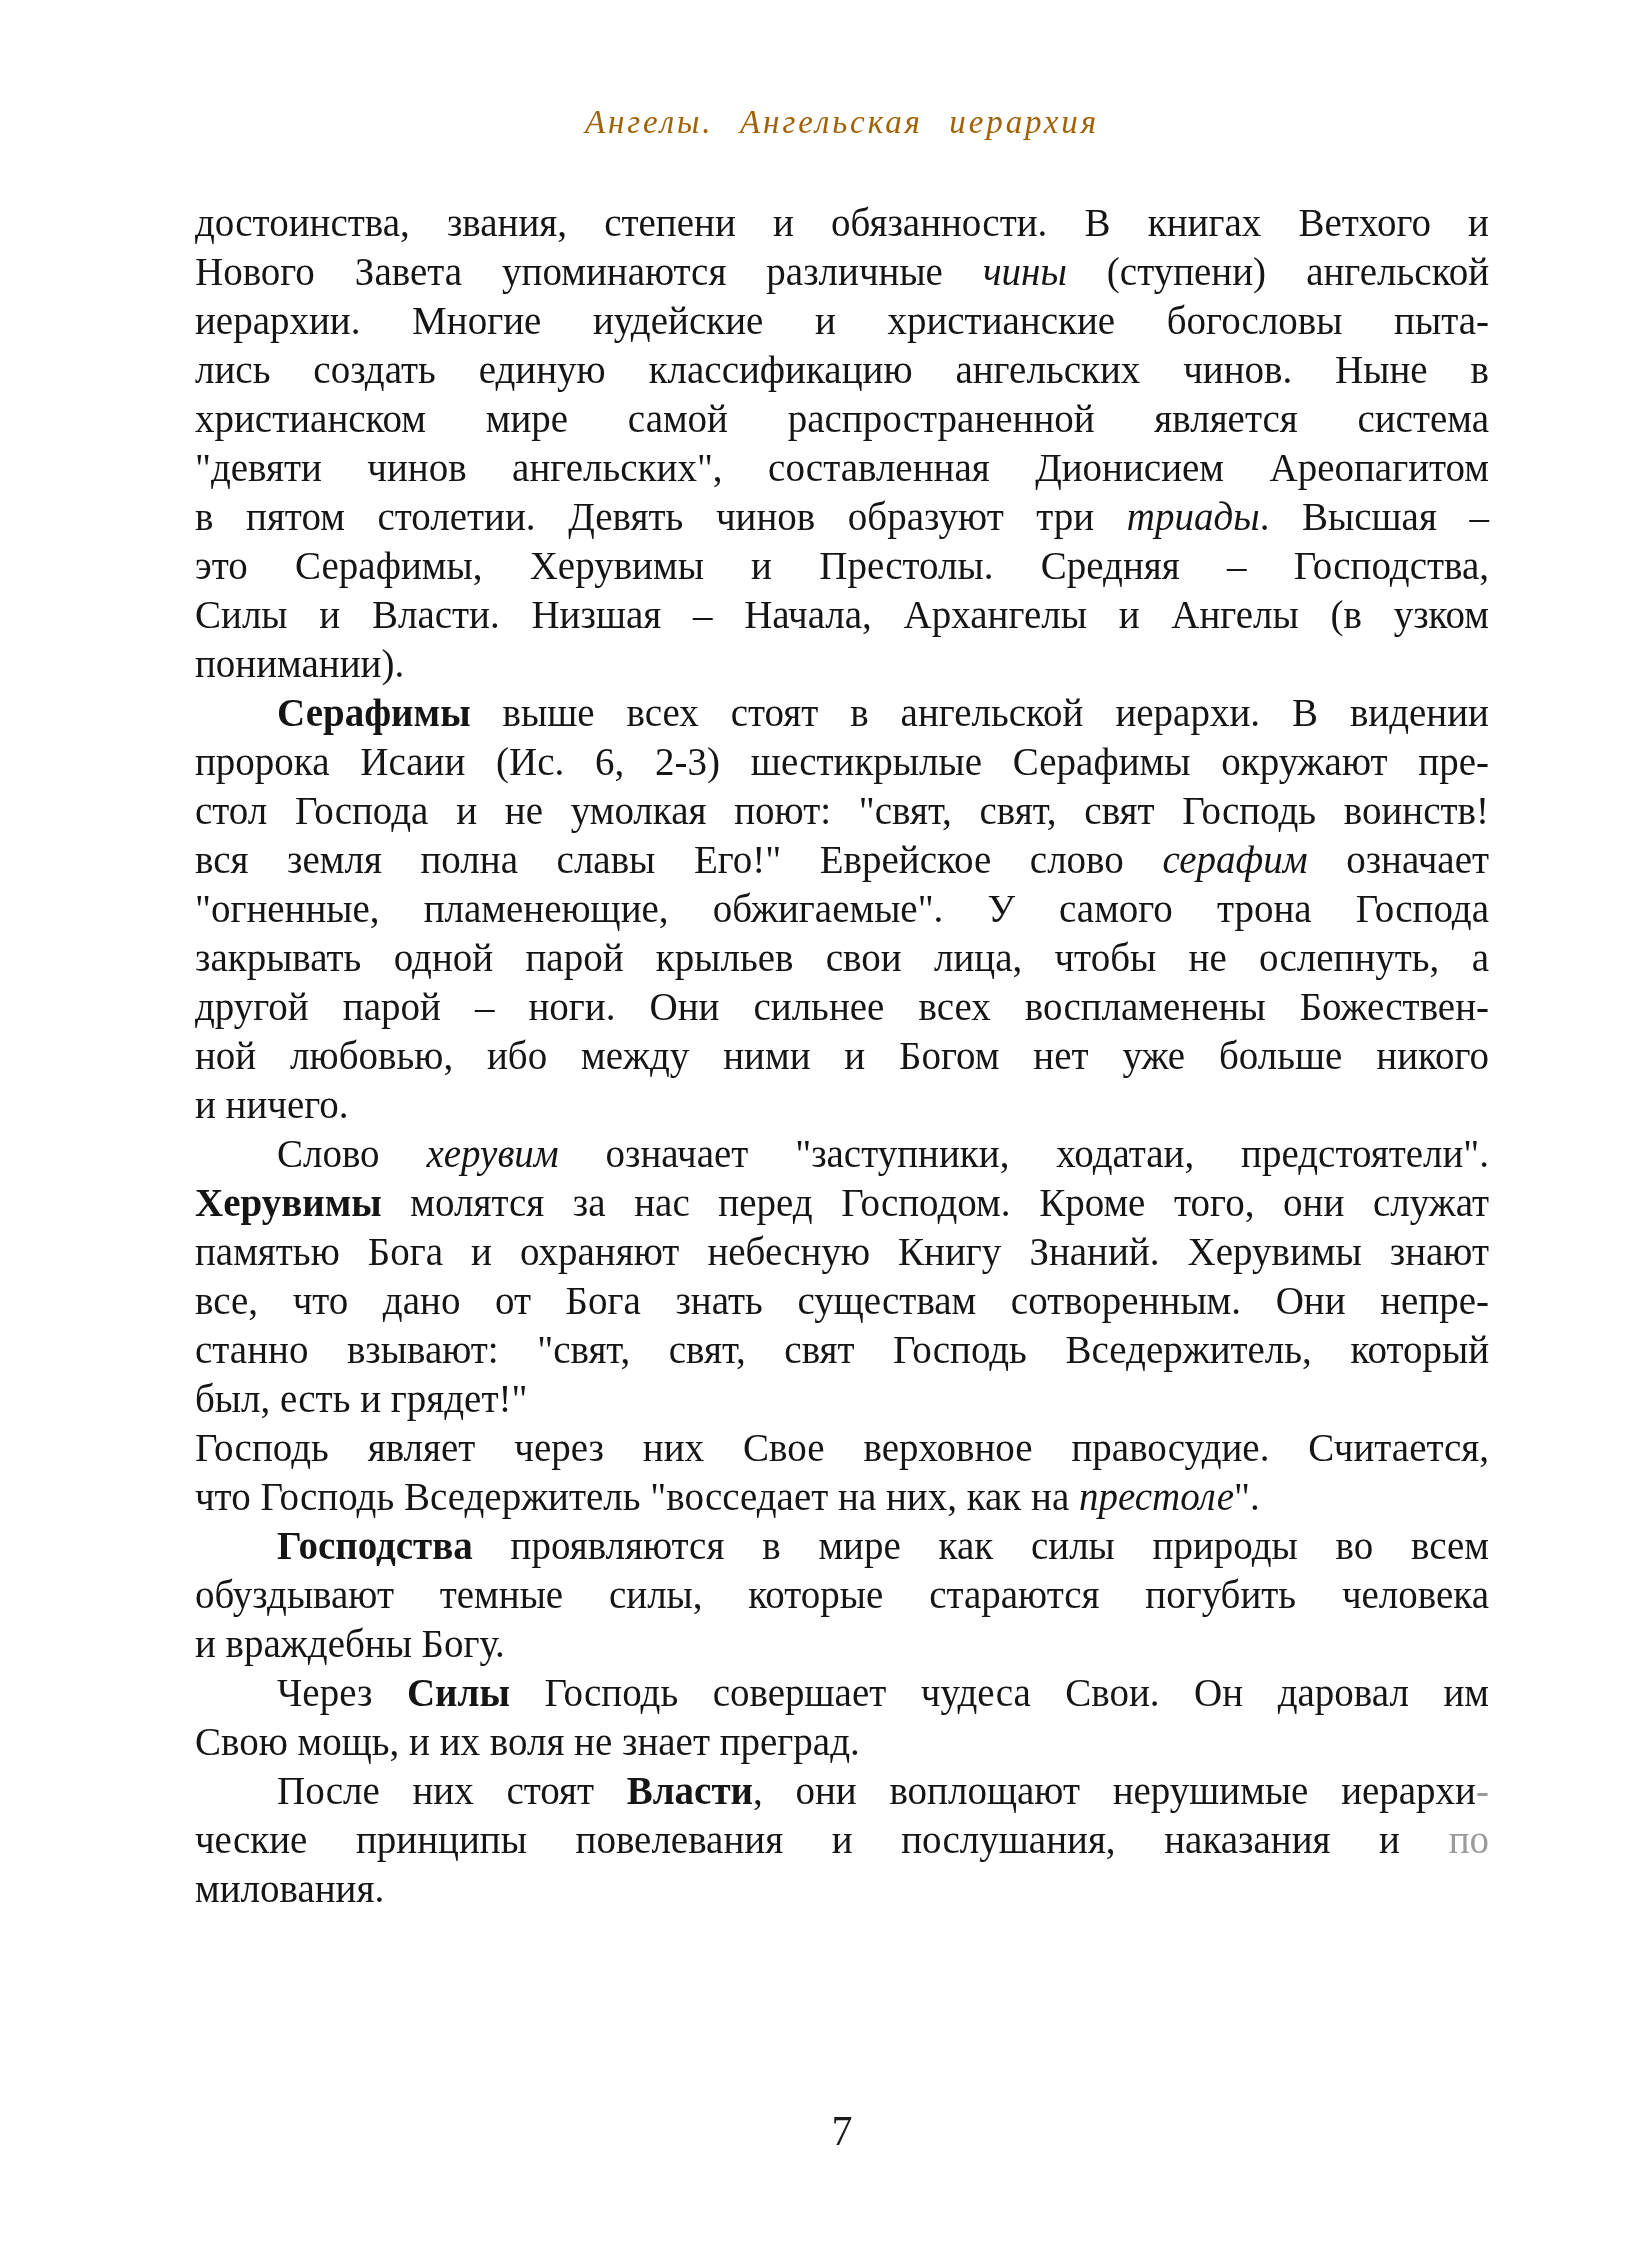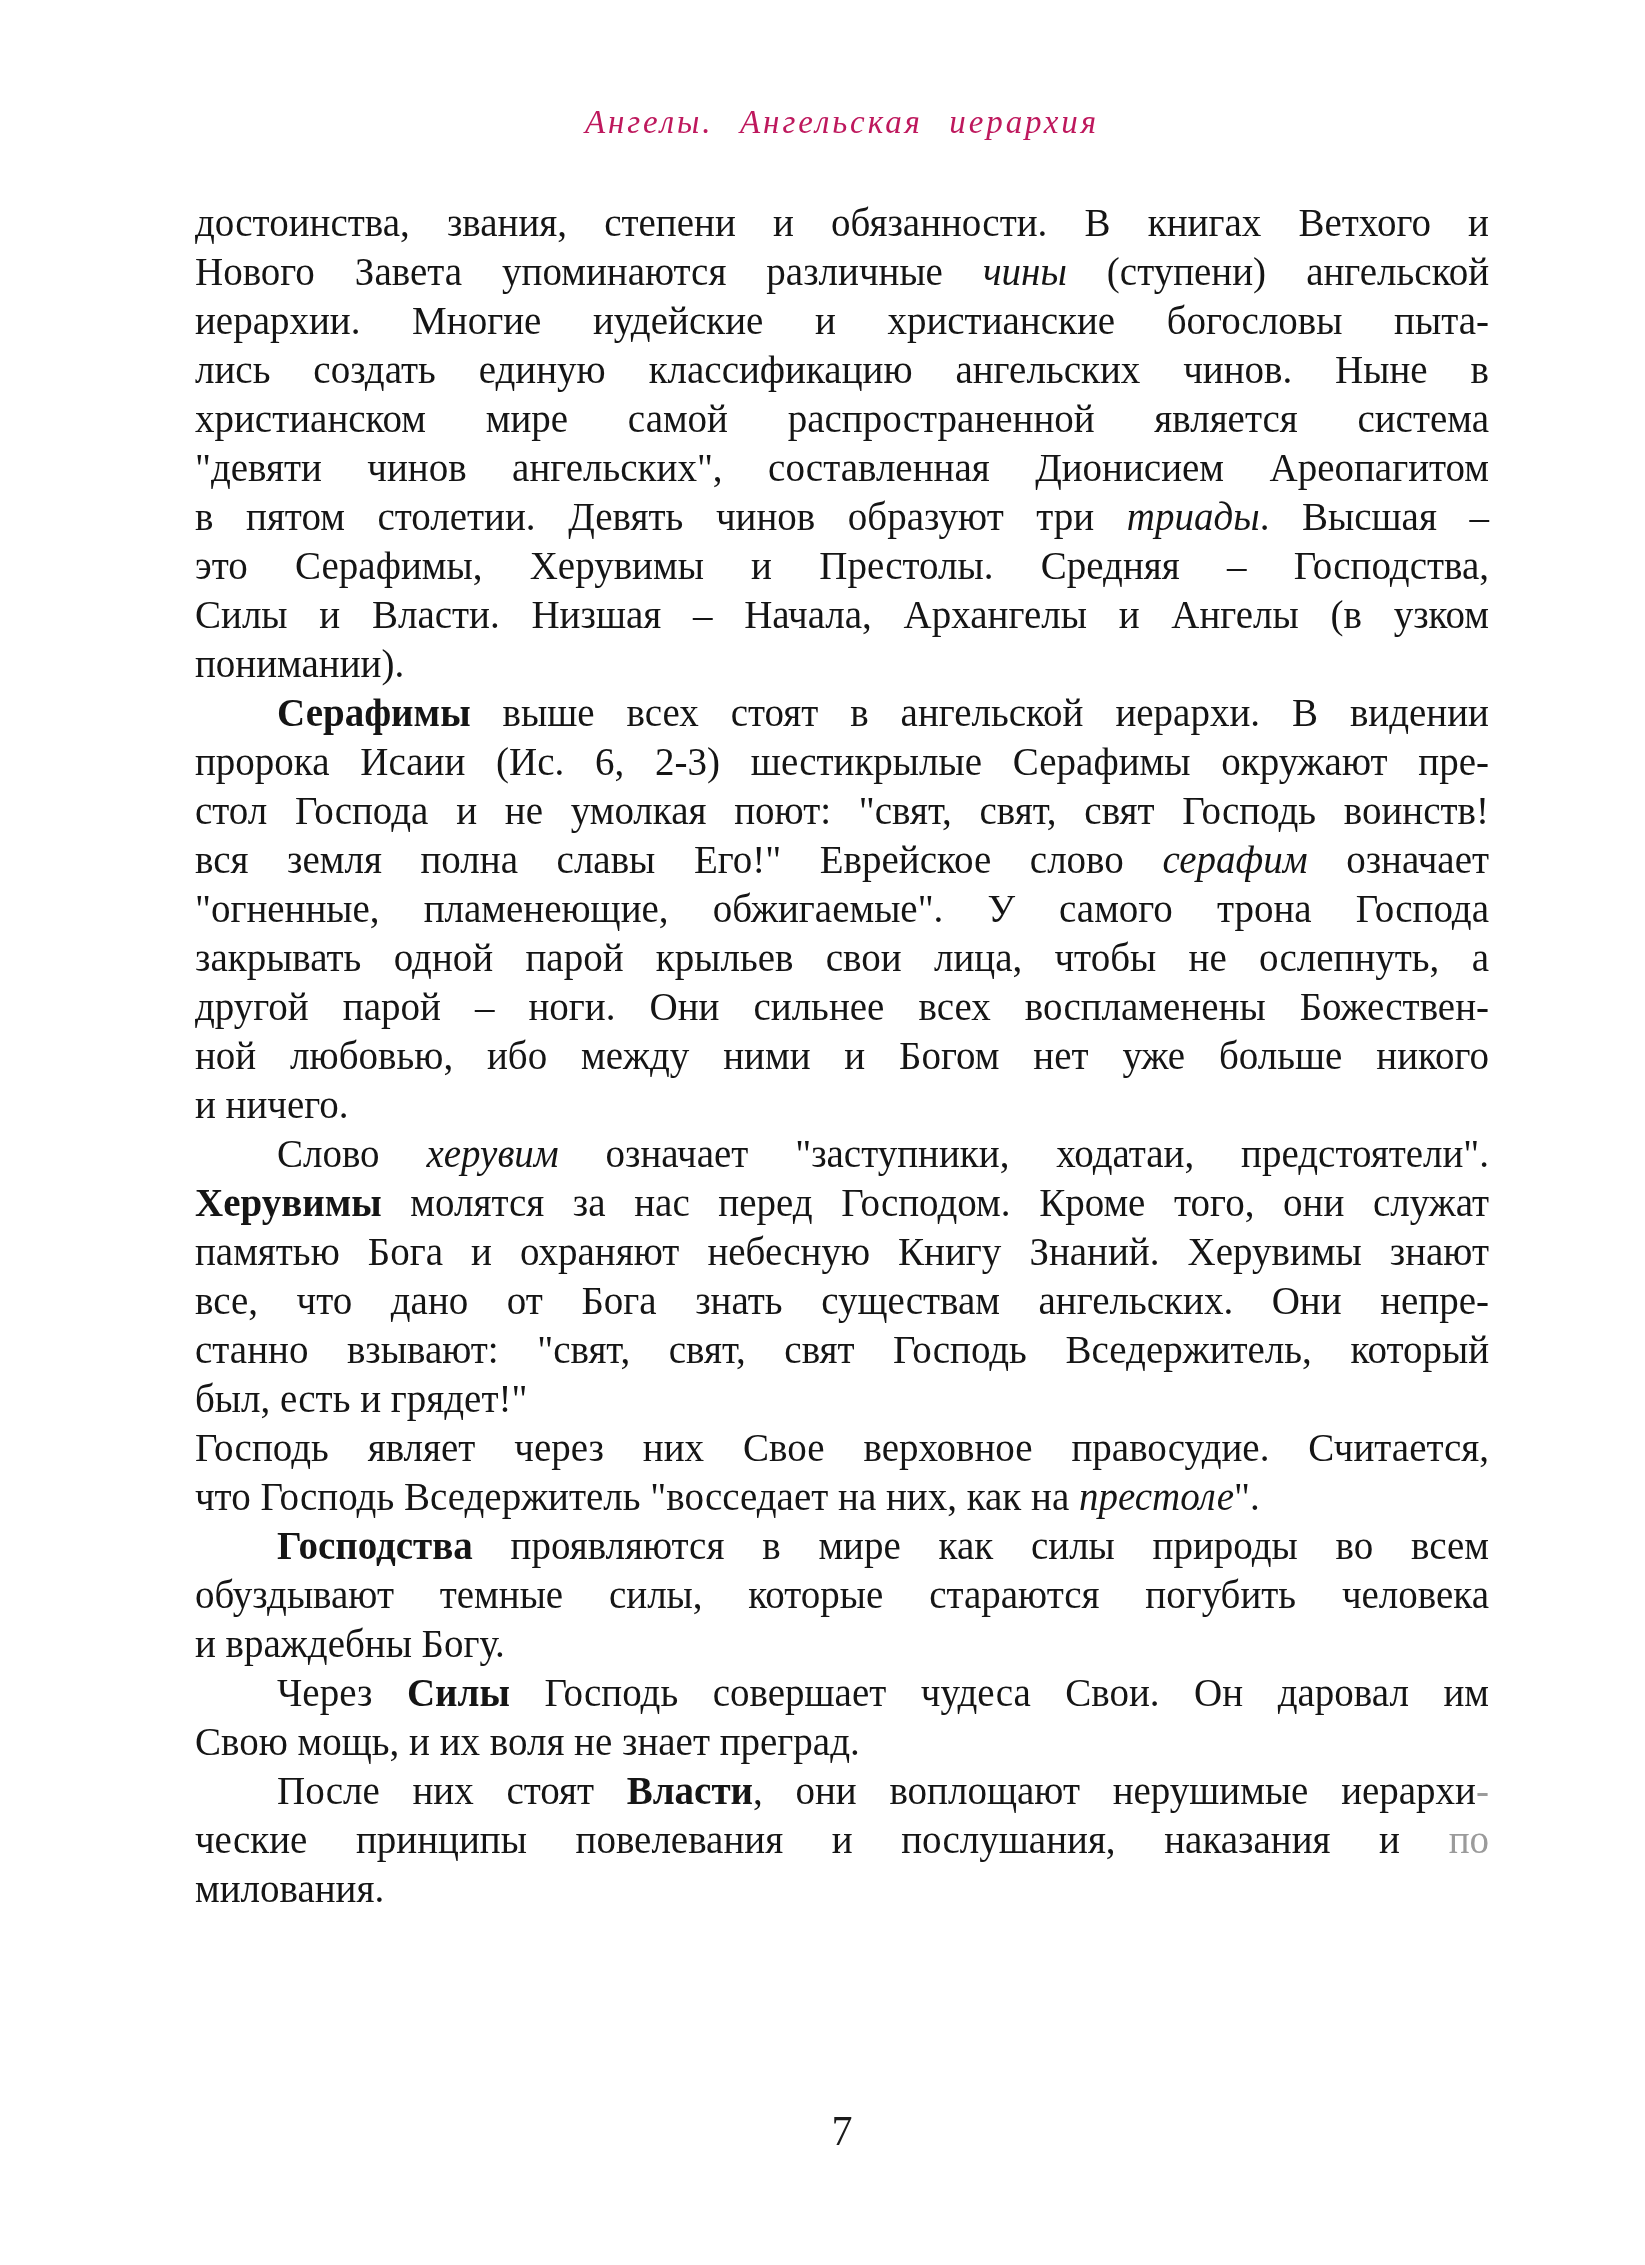--- a/index.html
+++ b/index.html
@@ -15,21 +15,21 @@
   .running-header {
     position: absolute;
     top: 104px;
     left: 195px;
     width: 1294px;
     text-align: center;
     font-style: italic;
     font-size: 33px;
     letter-spacing: 2.9px;
     word-spacing: 15.4px;
-    color: #be185d;
+    color: #a16207;
   }
   .body-text {
     position: absolute;
     top: 190px;
     left: 195px;
     width: 1294px;
     font-size: 39px;
     line-height: 49px;
     margin-top: 8px;
   }
@@ -77,21 +77,21 @@
       <div class="line"><span>стол Господа и не умолкая поют: "свят, свят, свят Господь воинств!</span></div>
       <div class="line"><span>вся земля полна славы Его!" Еврейское слово </span><span class="seg-i">серафим</span><span> означает</span></div>
       <div class="line"><span>"огненные, пламенеющие, обжигаемые". У самого трона Господа</span></div>
       <div class="line"><span>закрывать одной парой крыльев свои лица, чтобы не ослепнуть, а</span></div>
       <div class="line"><span>другой парой – ноги. Они сильнее всех воспламенены Божествен-</span></div>
       <div class="line"><span>ной любовью, ибо между ними и Богом нет уже больше никого</span></div>
       <div class="line end"><span>и ничего.</span></div>
       <div class="line ind"><span>Слово </span><span class="seg-i">херувим</span><span> означает "заступники, ходатаи, предстоятели".</span></div>
       <div class="line"><span class="seg-b">Херувимы</span><span> молятся за нас перед Господом. Кроме того, они служат</span></div>
       <div class="line"><span>памятью Бога и охраняют небесную Книгу Знаний. Херувимы знают</span></div>
-      <div class="line"><span>все, что дано от Бога знать существам ангельских. Они непре-</span></div>
+      <div class="line"><span>все, что дано от Бога знать существам сотворенным. Они непре-</span></div>
       <div class="line"><span>станно взывают: "свят, свят, свят Господь Вседержитель, который</span></div>
       <div class="line end"><span>был, есть и грядет!"</span></div>
       <div class="line"><span>Господь являет через них Свое верховное правосудие. Считается,</span></div>
       <div class="line end"><span>что Господь Вседержитель "восседает на них, как на </span><span class="seg-i">престоле</span><span>".</span></div>
       <div class="line ind"><span class="seg-b">Господства</span><span> проявляются в мире как силы природы во всем</span></div>
       <div class="line"><span>обуздывают темные силы, которые стараются погубить человека</span></div>
       <div class="line end"><span>и враждебны Богу.</span></div>
       <div class="line ind"><span>Через </span><span class="seg-b">Силы</span><span> Господь совершает чудеса Свои. Он даровал им</span></div>
       <div class="line end"><span>Свою мощь, и их воля не знает преград.</span></div>
       <div class="line ind"><span>После них стоят </span><span class="seg-b">Власти</span><span>, они воплощают нерушимые иерархи</span><span class="seg-l">-</span></div>

